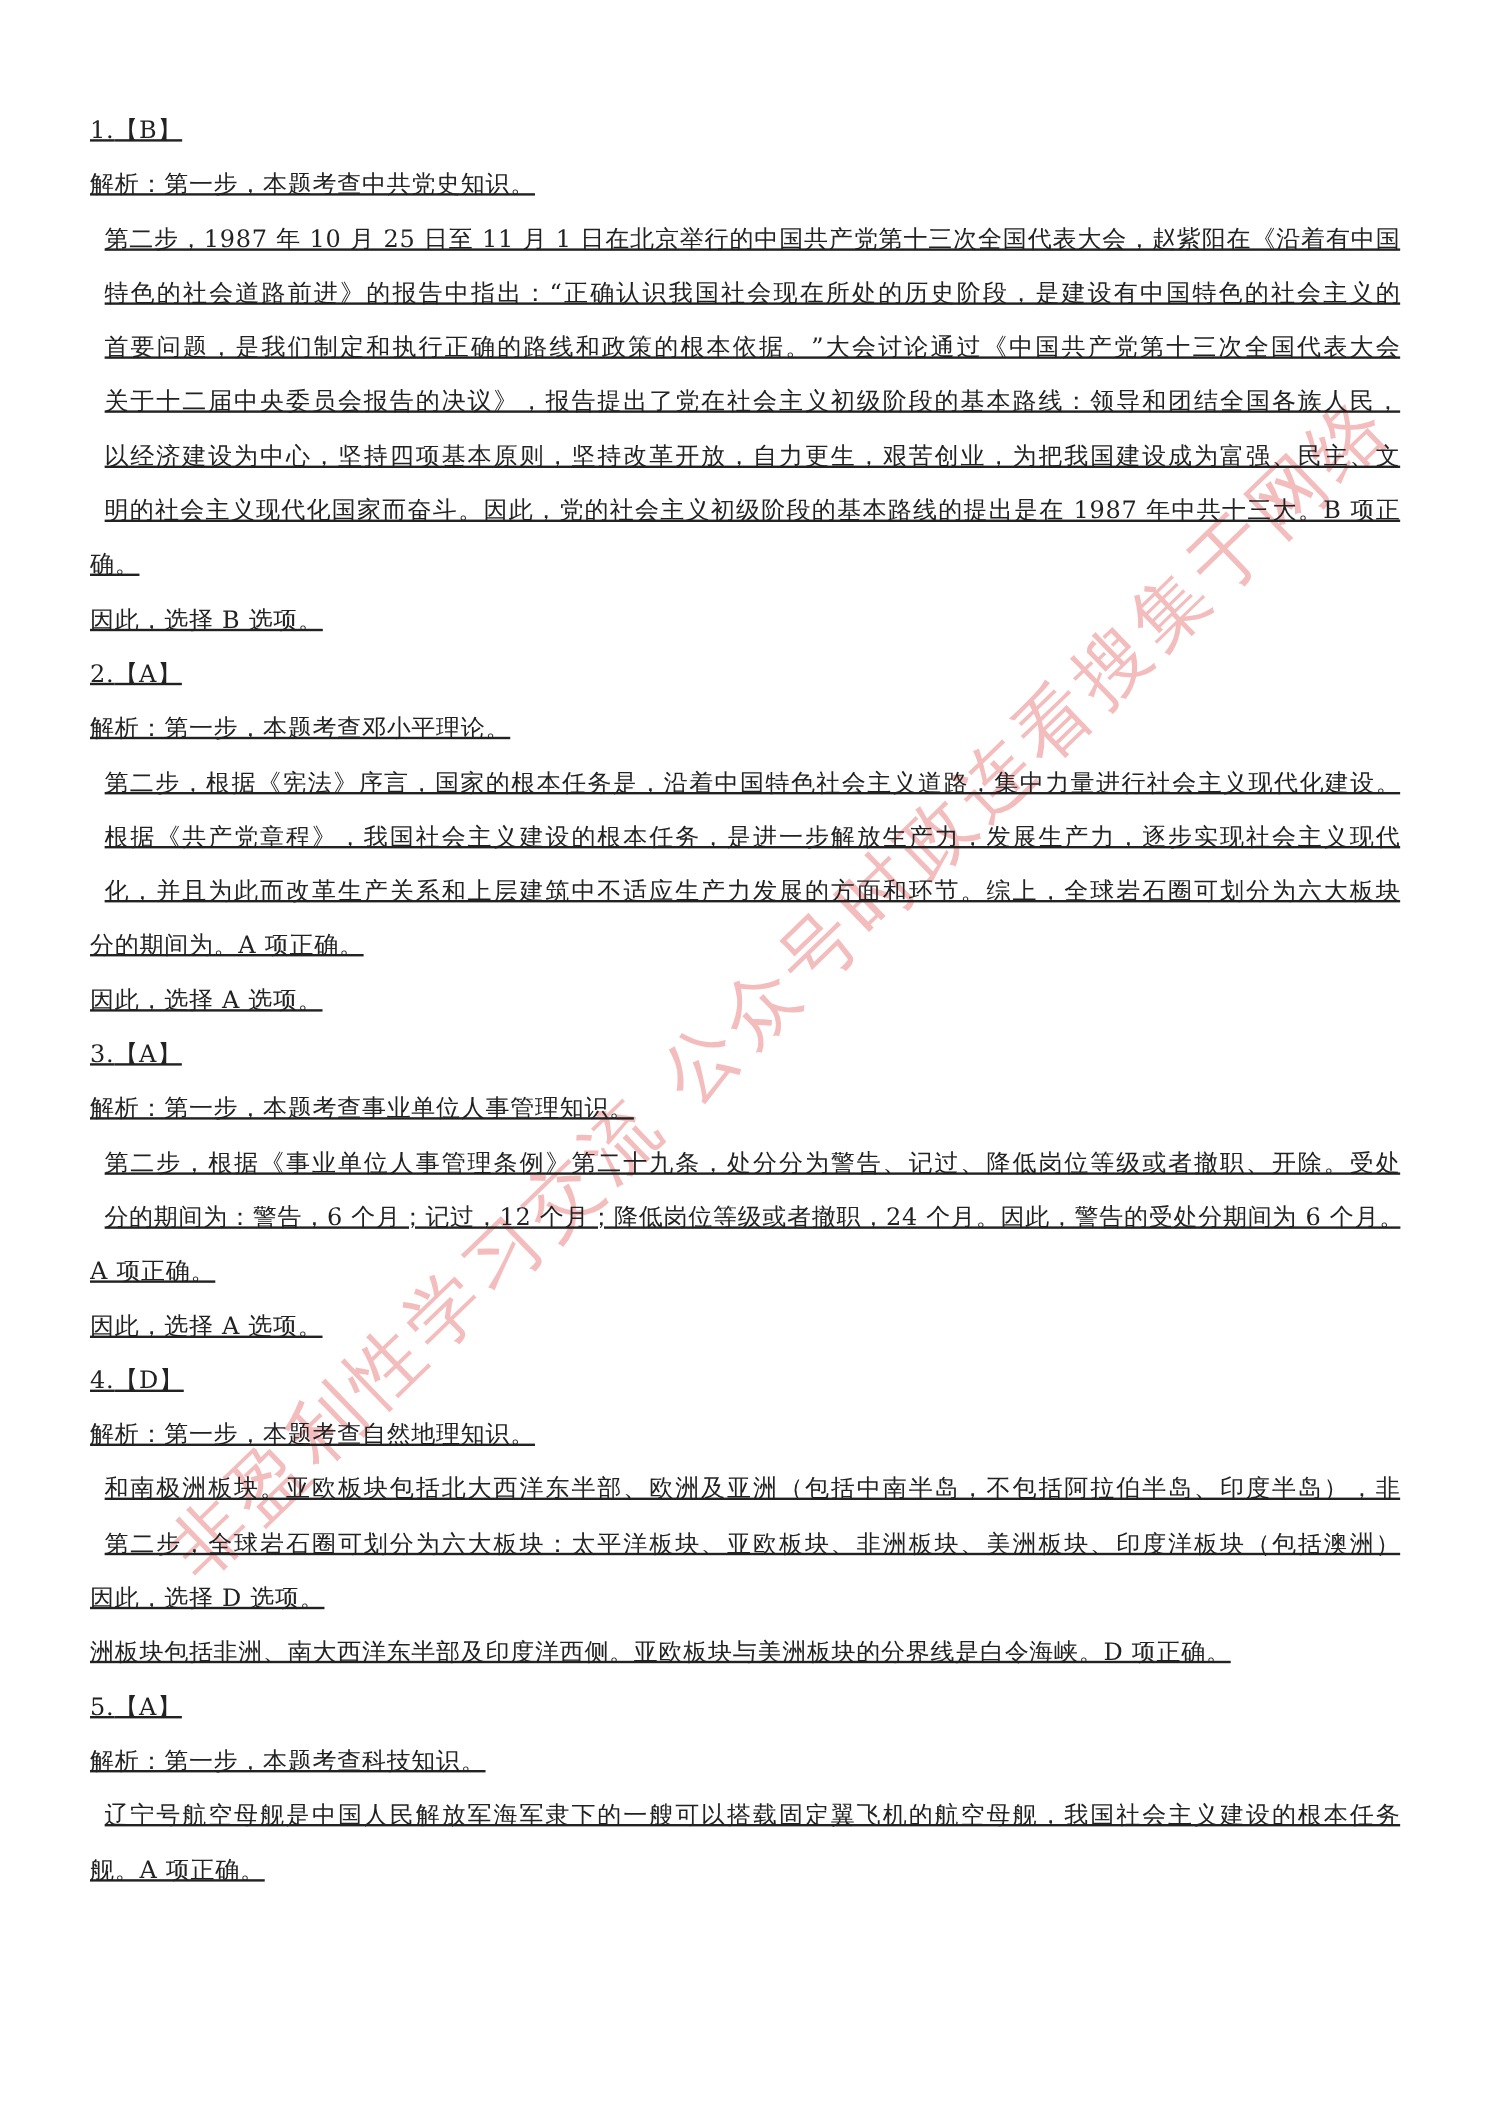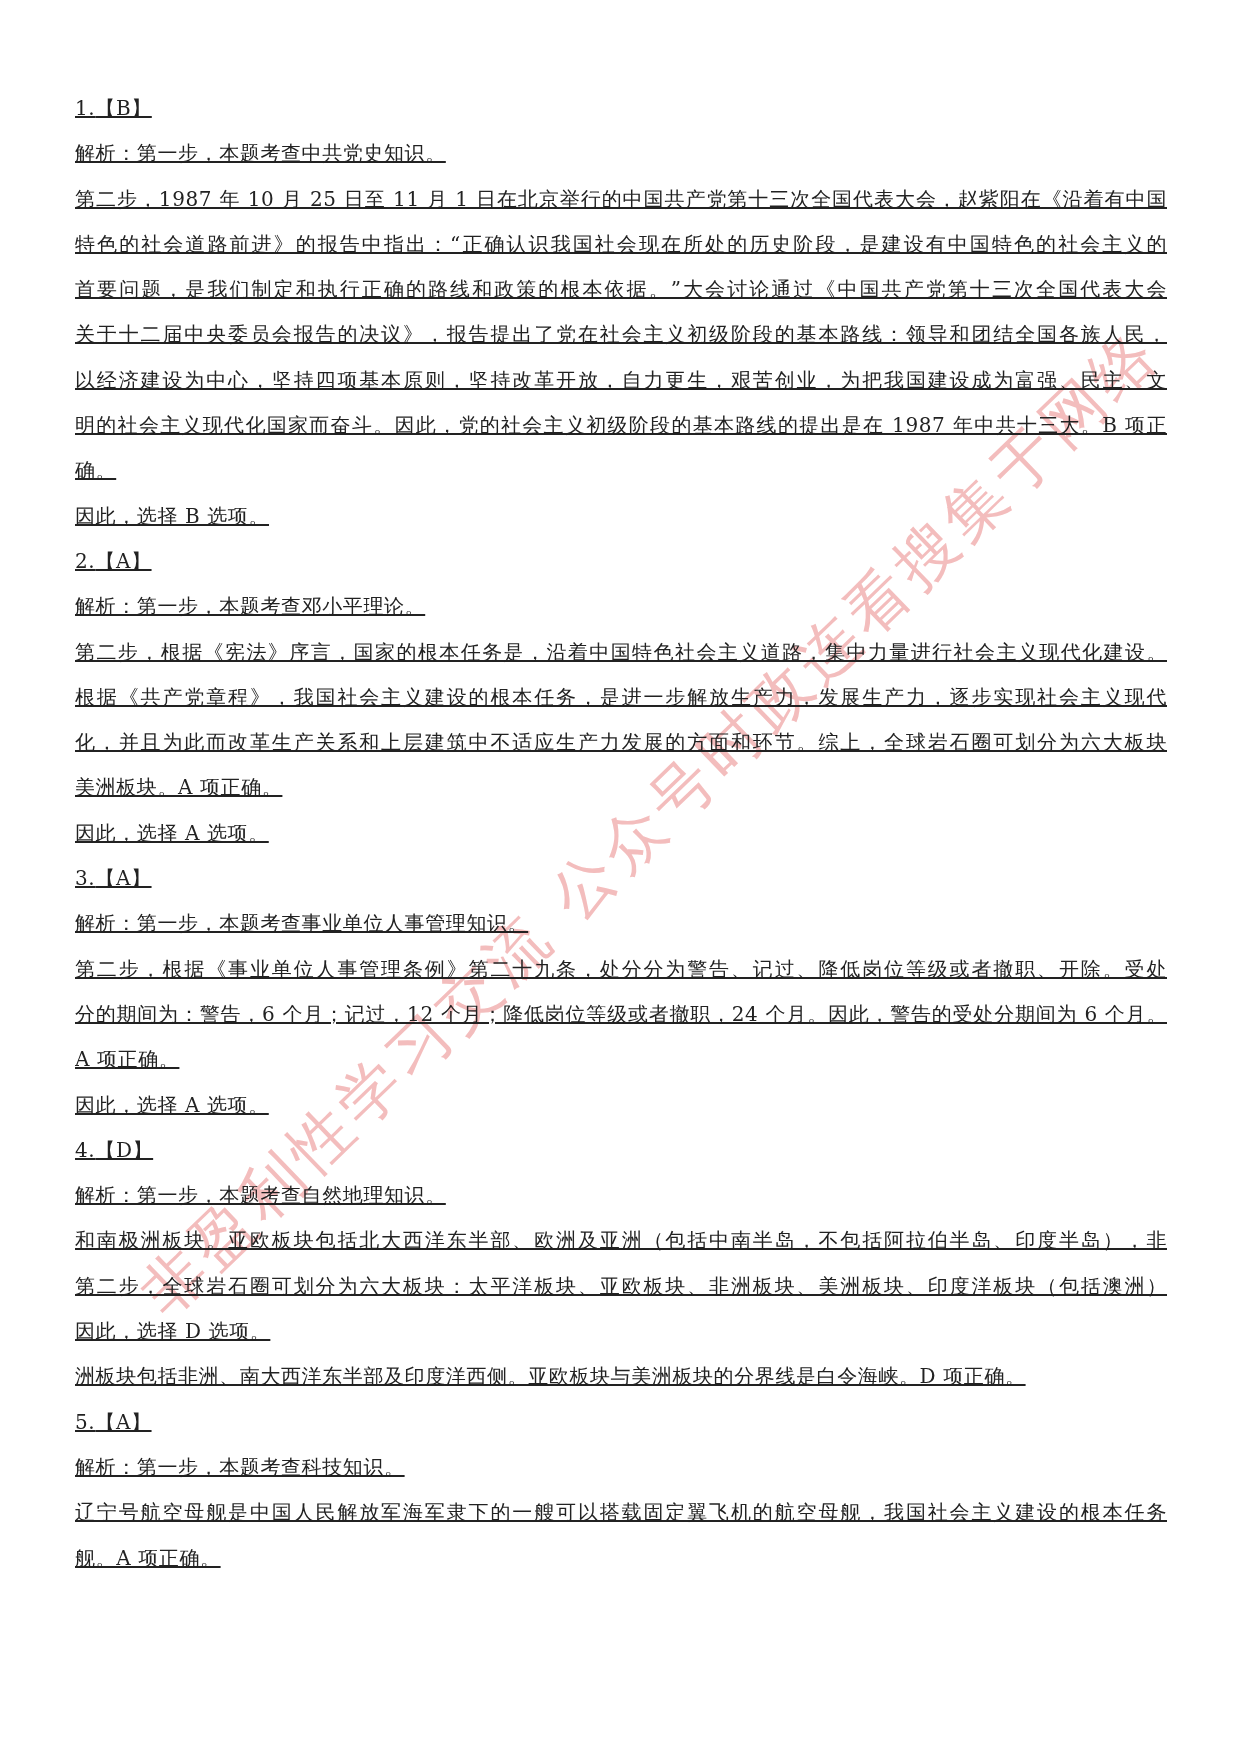--- a/index.html
+++ b/index.html
@@ -3,21 +3,21 @@
 <meta charset="utf-8">
 <style>
   html, body { margin: 0; padding: 0; background: #ffffff; }
   body { width: 1240px; height: 1754px; position: relative; overflow: hidden; }
   .page {
     position: absolute; left: 75px; top: 86px; width: 1092px;
     font-family: "DejaVu Serif", "Liberation Serif", serif;
     font-size: 20px; color: #222222; letter-spacing: 0.6px; text-decoration: underline;
   }
   .line { height: 45.3px; line-height: 45.3px; white-space: nowrap; overflow: hidden; text-align: justify; }
-  .line.full { text-align-last: justify; }
+  .line.full { text-align-last: justify; margin-left: 12px; }
   .q-head { font-weight: normal; }
   .watermark {
     position: absolute; left: -60px; top: 780px; width: 1420px;
     transform: rotate(-44deg); transform-origin: center center;
     font-family: "DejaVu Serif", "Liberation Serif", serif;
     font-size: 62px; color: #f0a7a7; opacity: 0.75;
     letter-spacing: 6px; white-space: nowrap; text-align: center;
     pointer-events: none;
   }
 </style>
@@ -40,21 +40,21 @@
     <div class="line">确。</div>
     <div class="line">因此，选择 B 选项。</div>
   </section>
 
   <section>
     <div class="line q-head"><span>2.</span><span>【A】</span></div>
     <div class="line">解析：第一步，本题考查邓小平理论。</div>
     <div class="line full">第二步，根据《宪法》序言，国家的根本任务是，沿着中国特色社会主义道路，集中力量进行社会主义现代化建设。</div>
     <div class="line full">根据《共产党章程》，我国社会主义建设的根本任务，是进一步解放生产力，发展生产力，逐步实现社会主义现代</div>
     <div class="line full">化，并且为此而改革生产关系和上层建筑中不适应生产力发展的方面和环节。综上，全球岩石圈可划分为六大板块</div>
-    <div class="line">美洲板块。A 项正确。</div>
+    <div class="line">分的期间为。A 项正确。</div>
     <div class="line">因此，选择 A 选项。</div>
   </section>
 
   <section>
     <div class="line q-head"><span>3.</span><span>【A】</span></div>
     <div class="line">解析：第一步，本题考查事业单位人事管理知识。</div>
     <div class="line full">第二步，根据《事业单位人事管理条例》第二十九条，处分分为警告、记过、降低岗位等级或者撤职、开除。受处</div>
     <div class="line full">分的期间为：警告，6 个月；记过，12 个月；降低岗位等级或者撤职，24 个月。因此，警告的受处分期间为 6 个月。</div>
     <div class="line">A 项正确。</div>
     <div class="line">因此，选择 A 选项。</div>

